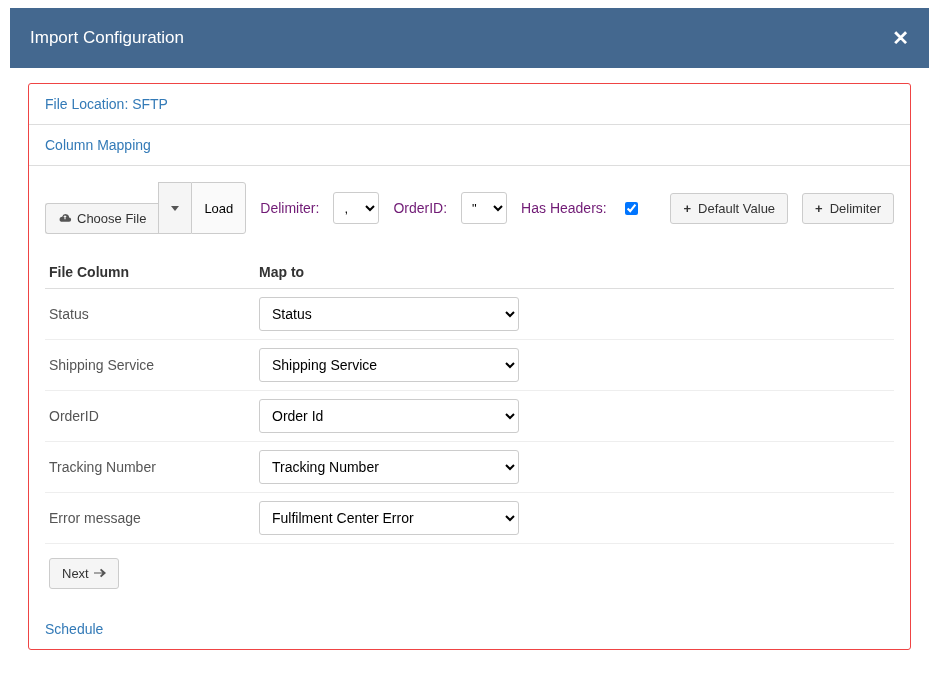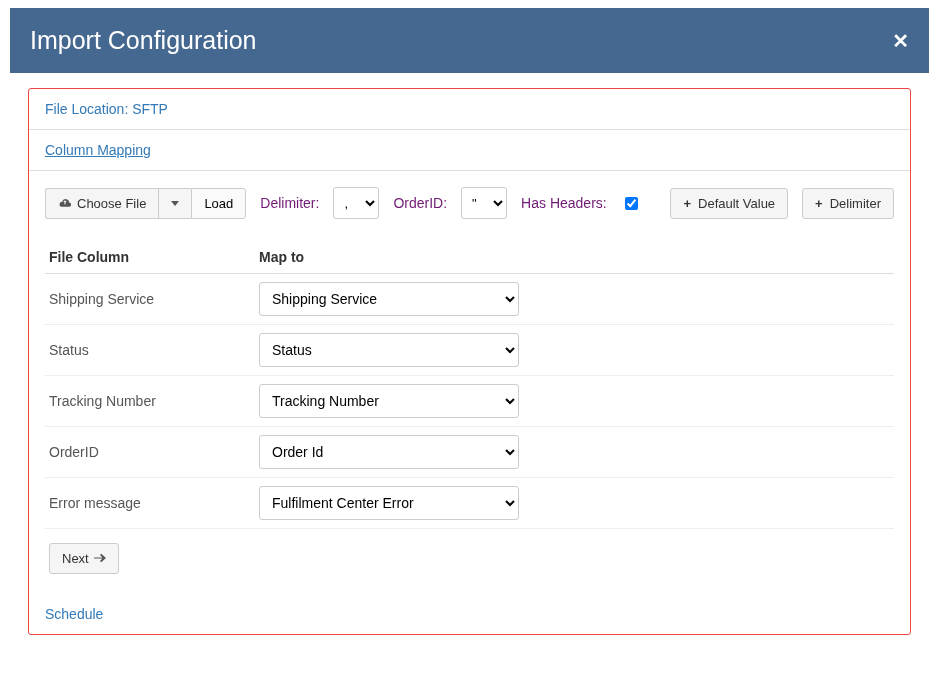--- a/index.html
+++ b/index.html
@@ -17,42 +17,42 @@
   }
   .modal-header {
     background: #44688f;
     color: #fff;
     padding: 18px 20px;
     display: flex;
     justify-content: space-between;
     align-items: center;
   }
   .modal-title {
-    font-size: 25px;
+    font-size: 17px;
     font-weight: 400;
   }
   .close-btn {
     font-size: 20px;
     cursor: pointer;
     font-weight: bold;
   }
   .panel {
     border: 1px solid #ef4444;
     margin: 15px 18px 0 18px;
     border-radius: 3px;
     overflow: hidden;
   }
   .panel-section {
     border-bottom: 1px solid #ddd;
     padding: 12px 16px;
     font-size: 14px;
   }
   .panel-section:last-child { border-bottom: none; }
   .link { color: #337ab7; cursor: pointer; }
-  .link.underline { text-decoration: underline; }
+  .link.underline { }
   .panel-body {
     padding: 16px;
   }
   .toolbar {
     display: flex;
     align-items: center;
     gap: 14px;
     margin-bottom: 22px;
     flex-wrap: wrap;
   }
@@ -64,21 +64,21 @@
     font-size: 13px;
     cursor: pointer;
     border-radius: 3px;
     display: inline-flex;
     align-items: center;
     gap: 5px;
     white-space: nowrap;
   }
   .btn-group { display: inline-flex; }
   .btn-group .btn { border-radius: 0; border-right-width: 0; }
-  .btn-group .btn:first-child { border-top-left-radius: 3px; border-bottom-left-radius: 3px; }
+  .btn-group .btn:first-child { border-top-left-radius: 3px; border-bottom-left-radius: 3px; margin-top: 21px; }
   .btn-group .btn:last-child { border-top-right-radius: 3px; border-bottom-right-radius: 3px; border-right-width: 1px; }
   .btn.disabled { color: #000000; background: #fafafa; cursor: default; }
   .select-small {
     border: 1px solid #ccc;
     background: #fff;
     height: 32px;
     font-size: 13px;
     padding: 0 6px;
     border-radius: 3px;
     width: 46px;
@@ -200,34 +200,34 @@
 
       <table class="map-table">
         <thead>
           <tr>
             <th class="col-file">File Column</th>
             <th>Map to</th>
           </tr>
         </thead>
         <tbody id="map-body">
             <tr>
+              <td class="col-file">Status</td>
+              <td><select class="map-select"><option>Status</option></select></td>
+            </tr>
+            <tr>
               <td class="col-file">Shipping Service</td>
               <td><select class="map-select"><option>Shipping Service</option></select></td>
             </tr>
             <tr>
-              <td class="col-file">Status</td>
-              <td><select class="map-select"><option>Status</option></select></td>
+              <td class="col-file">OrderID</td>
+              <td><select class="map-select"><option>Order Id</option></select></td>
             </tr>
             <tr>
               <td class="col-file">Tracking Number</td>
               <td><select class="map-select"><option>Tracking Number</option></select></td>
-            </tr>
-            <tr>
-              <td class="col-file">OrderID</td>
-              <td><select class="map-select"><option>Order Id</option></select></td>
             </tr>
             <tr>
               <td class="col-file">Error message</td>
               <td><select class="map-select"><option>Fulfilment Center Error</option></select></td>
             </tr>
           </tbody>
       </table>
 
       <div class="panel-footer-row">
         <button class="btn">

